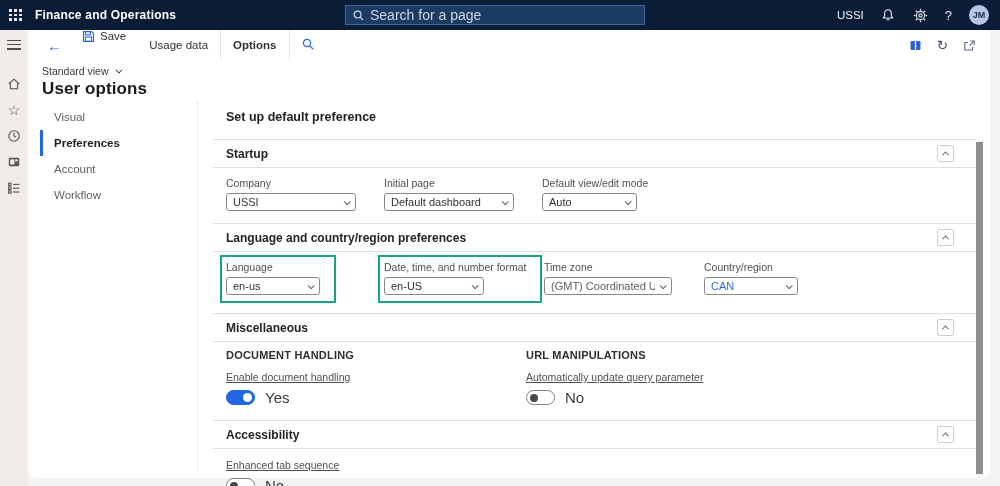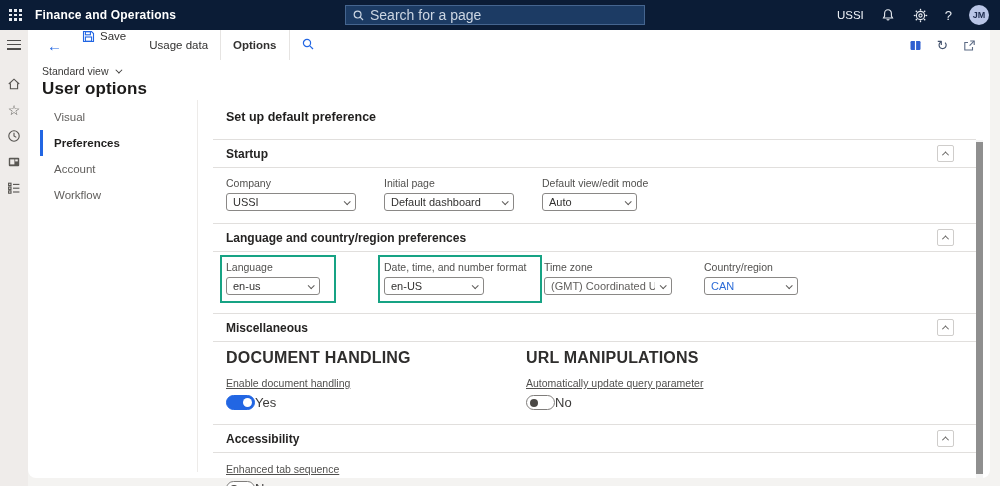--- a/index.html
+++ b/index.html
@@ -70,22 +70,22 @@
   .sel-val.muted { color:#605e5c; }
   .sel-val.link { color:#2b6bd7; }
 
   .anno { display:inline-block; border:2px solid #17a384; padding:4px 14px 6px 4px; margin:-6px 0 0 -6px; }
 
   .toggle-row { display:flex; align-items:center; margin-top:6px; }
   .toggle { width:29px; height:15px; border:1px solid #7f7d7b; border-radius:9px; position:relative; background:#fff; cursor:pointer; flex:none; }
   .toggle .knob { position:absolute; top:2.5px; left:3px; width:8px; height:8px; border-radius:50%; background:#4a4845; }
   .toggle.on { background:#2266e3; border-color:#2266e3; }
   .toggle.on .knob { left:auto; right:2.5px; top:2px; width:9px; height:9px; background:#fff; }
-  .toggle-state { font-size:13px; color:#3b3a39; margin-left:0;text-align:right; }
-  .group-head { font-size:16px; font-weight:bold; color:#2f2e2d; letter-spacing:.2px; }
+  .toggle-state { font-size:15px; color:#3b3a39; margin-left:10px;text-align:right; }
+  .group-head { font-size:11px; font-weight:bold; color:#2f2e2d; letter-spacing:.2px; }
   .toggle-label { font-size:10.5px; color:#51504e; margin-top:10px;text-decoration:underline; }
 
   .misc-row { display:flex; padding:7px 0 14px 13px; }
   .misc-col { width:300px; }
   .acc-body { padding:4px 0 10px 13px; }
 
   
   .scroll-track { position:absolute; left:948px; top:110px; width:7px; height:338px; background:#f4f4f4; }
   .scroll-thumb { position:absolute; left:0; top:2px; width:7px; height:332px; background:#8f8f8f; cursor:grab; }
 </style>

